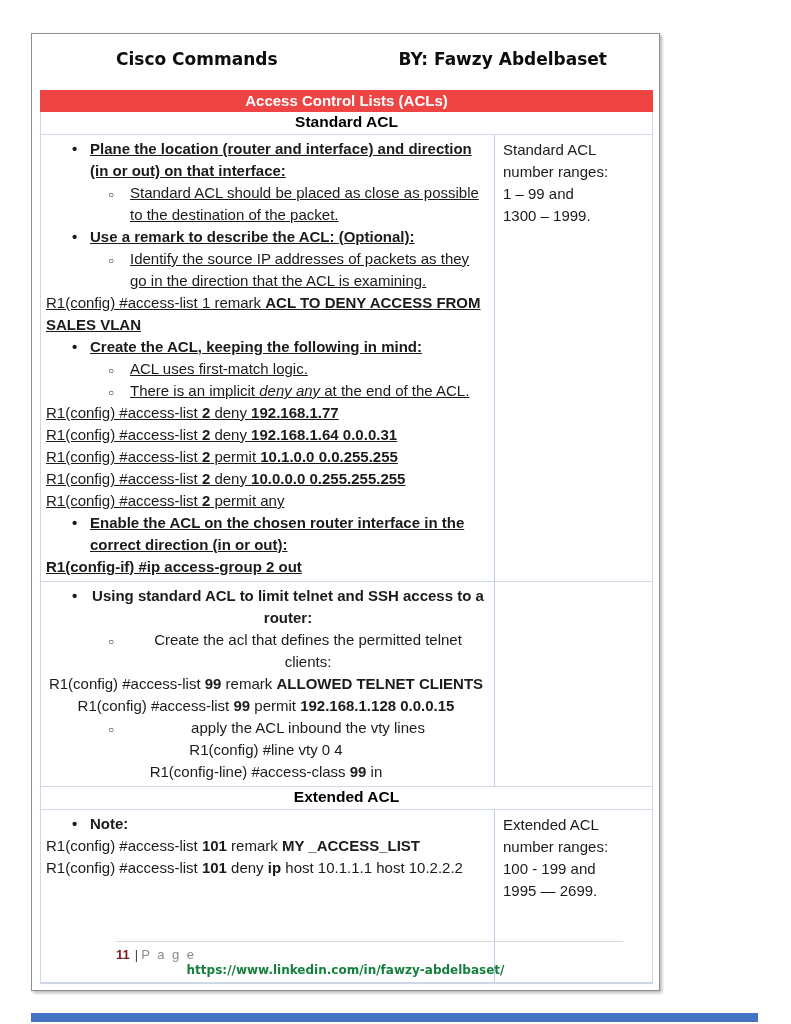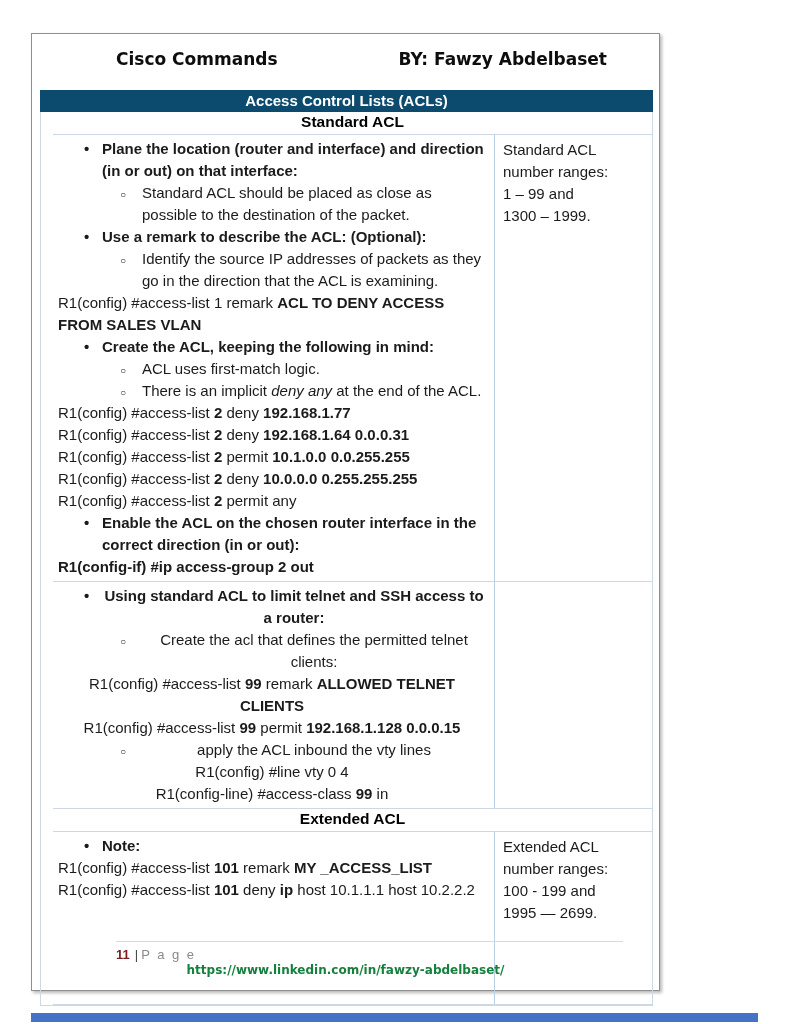--- a/index.html
+++ b/index.html
@@ -11,38 +11,38 @@
     position:absolute;left:31px;top:33px;width:629px;height:958px;
     background:#fff;border:1px solid #8f8f8f;box-sizing:border-box;
     box-shadow:2px 2px 3px rgba(0,0,0,.28);
   }
   .header{
     display:flex;justify-content:space-between;align-items:flex-start;
     padding:15px 52px 0 84px;
     font-family:"DejaVu Sans", sans-serif;font-weight:bold;font-size:17px;color:#0d0d0d;
   }
   .banner{
-    margin:21px 6px 0 8px;background:#0c4a6e;color:#ffffff;
+    margin:21px 6px 0 8px;background:#ef4444;color:#ffffff;
     text-align:center;font-weight:bold;font-size:15px;padding:2px 0 3px;
   }
   .acl-table{
     margin:0 6px 8px 8px;border-left:1px solid #cdd7e6;border-right:1px solid #cdd7e6;
-    border-bottom:1px solid #cdd7e6;font-size:15px;padding-left:12px;
+    border-bottom:1px solid #cdd7e6;font-size:15px;
   }
   .seg-subheader{
     text-align:center;font-weight:bold;font-size:15.5px;color:#000;
     padding:1px 0 3px;border-bottom:1px solid #cdd7e6;
   }
   .seg-row{display:flex;border-bottom:1px solid #cdd7e6;}
   .cell-main{flex:1;padding:3px 8px 3px 4px;box-sizing:border-box;}
   .cell-side{
     width:158px;flex:0 0 158px;border-left:1px solid #b9cfe8;
     padding:4px 4px 4px 8px;box-sizing:border-box;font-size:15px;
   }
-  .row-0 .cell-main{min-height:420px;}
+  .row-0 .cell-main{min-height:420px;text-decoration:underline;}
   .row-1 .cell-main{min-height:151px;text-align:center;}
   .row-2 .cell-main{min-height:172px;}
   .blk{line-height:22px;position:relative;}
   .blk.bullet1{padding-left:45px;font-weight:bold;}
   .blk.bullet1::before{content:"\2022";position:absolute;left:27px;font-weight:bold;}
   .blk.bullet2{padding-left:85px;}
   .blk.bullet2::before{content:"\25CB";position:absolute;left:63px;top:2px;font-size:10px;}
   .blk.cmd{padding-left:1px;}
   .b{font-weight:bold;}
   .i{font-style:italic;}

